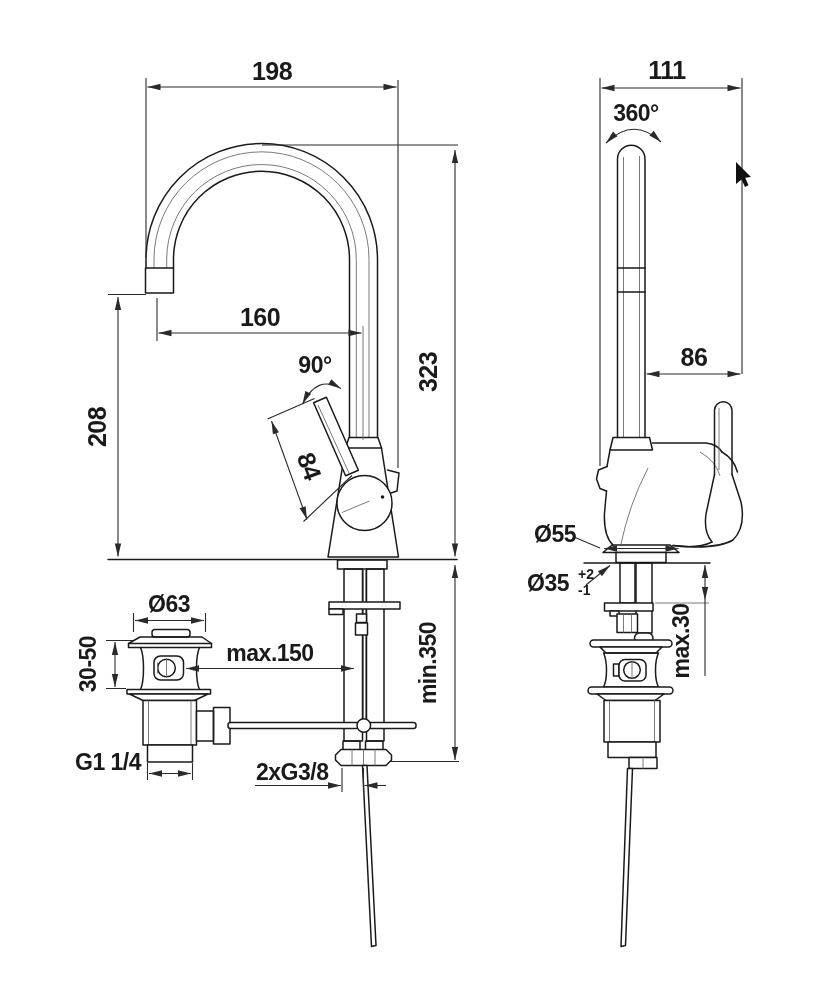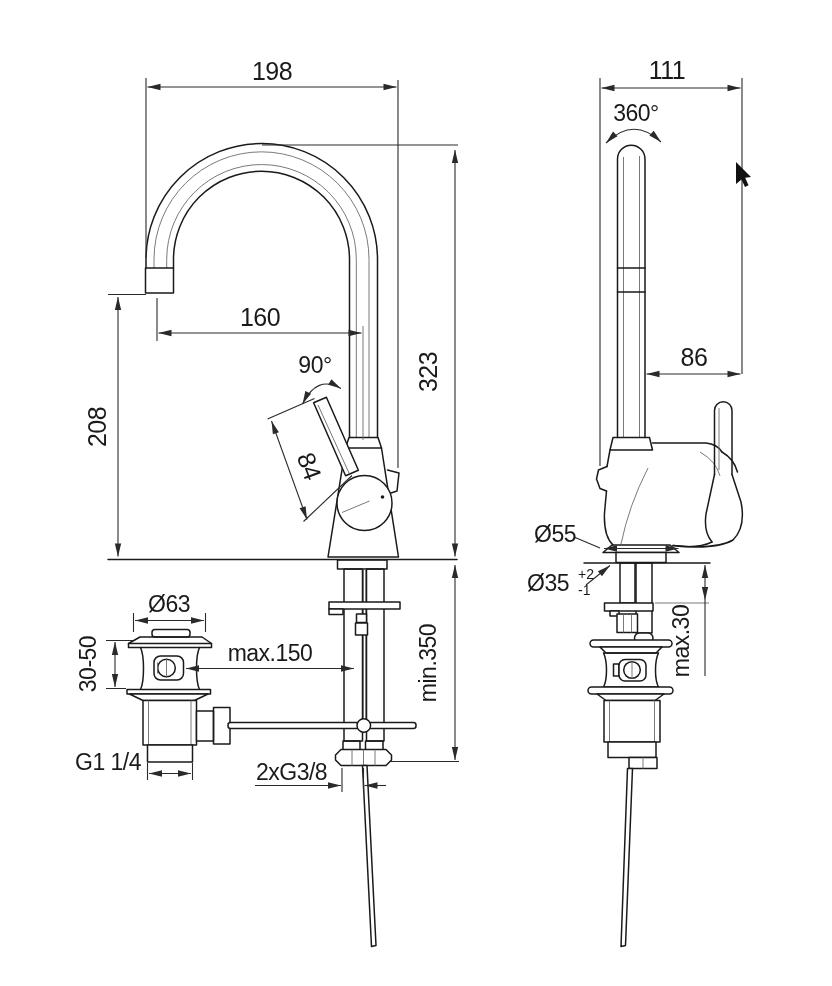--- a/index.html
+++ b/index.html
@@ -1,17 +1,17 @@
 <!DOCTYPE html>
 <html><head>
 <meta charset="utf-8">
 <style>
   html,body{margin:0;padding:0;background:#fff;}
   .stage{position:relative;width:832px;height:986px;background:#fff;overflow:hidden;
-         font-family:"Liberation Sans",sans-serif;}
+         font-family:"Liberation Sans",sans-serif;font-weight:bold;}
   svg text{fill:#1a1a1a;font-family:"Liberation Sans",sans-serif;letter-spacing:-0.5px;}
   .dimtxt{font-size:25px;}
   .dimtxt2{font-size:23px;}
   .toltxt{font-size:14px;letter-spacing:0;}
   .obj{stroke:#1a1a1a;stroke-width:1.5;fill:none;stroke-linecap:round;stroke-linejoin:round;}
   .objthin{stroke:#6b6b6b;stroke-width:0.9;fill:none;}
   .dim{stroke:#2a2a2a;stroke-width:1.1;fill:none;}
   .wfill{fill:#ffffff;}
 </style>
 </head>

